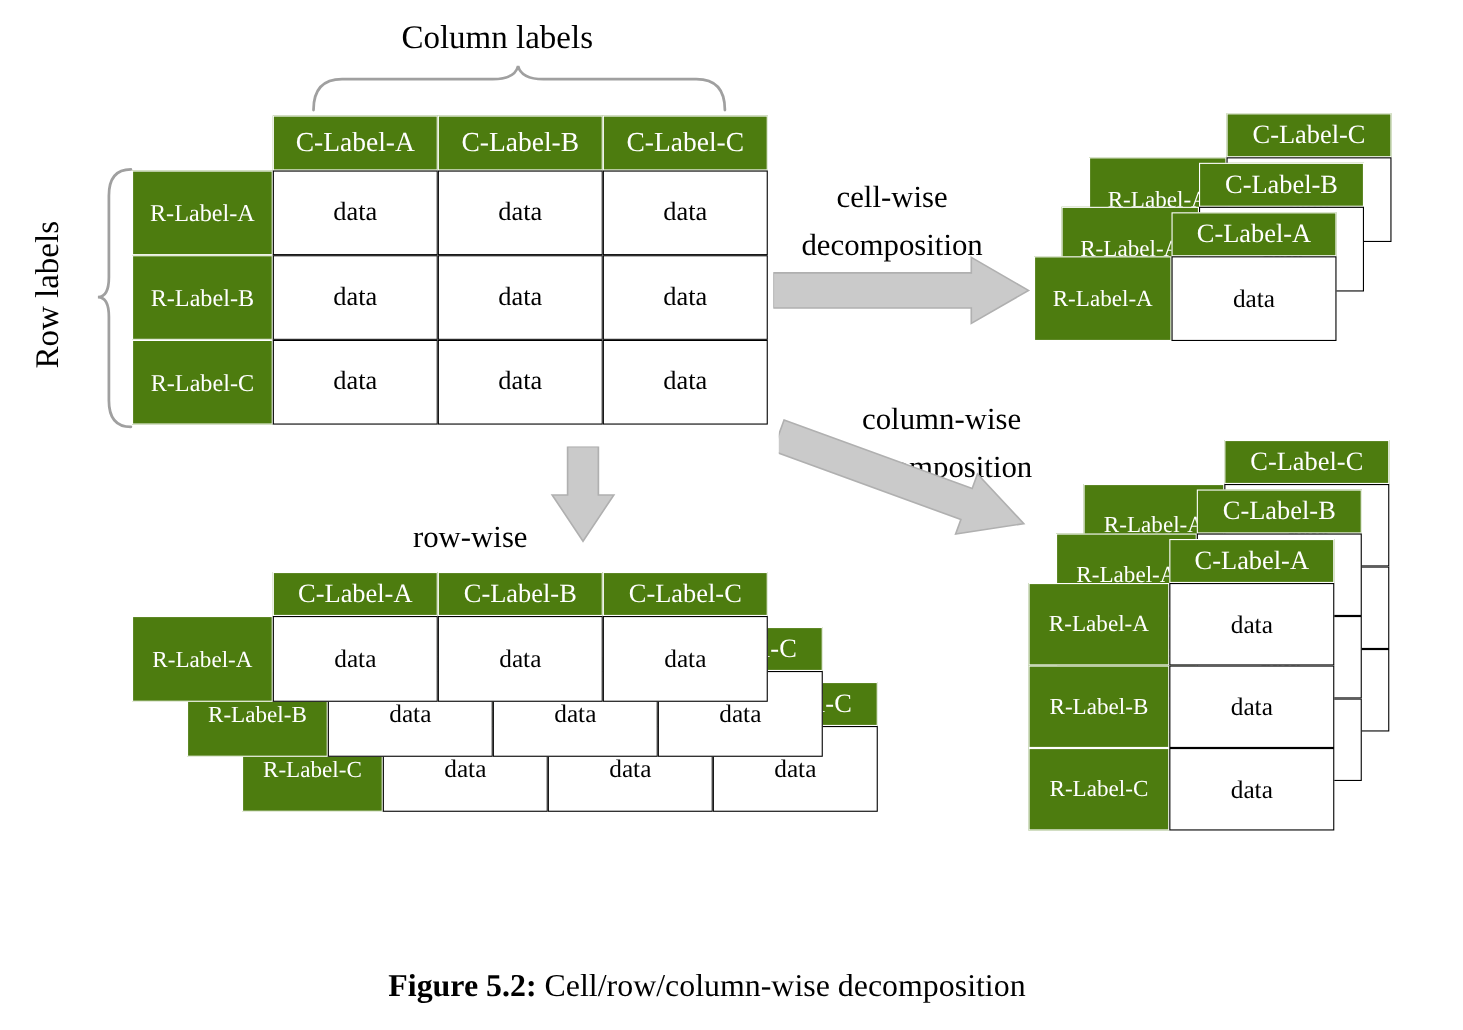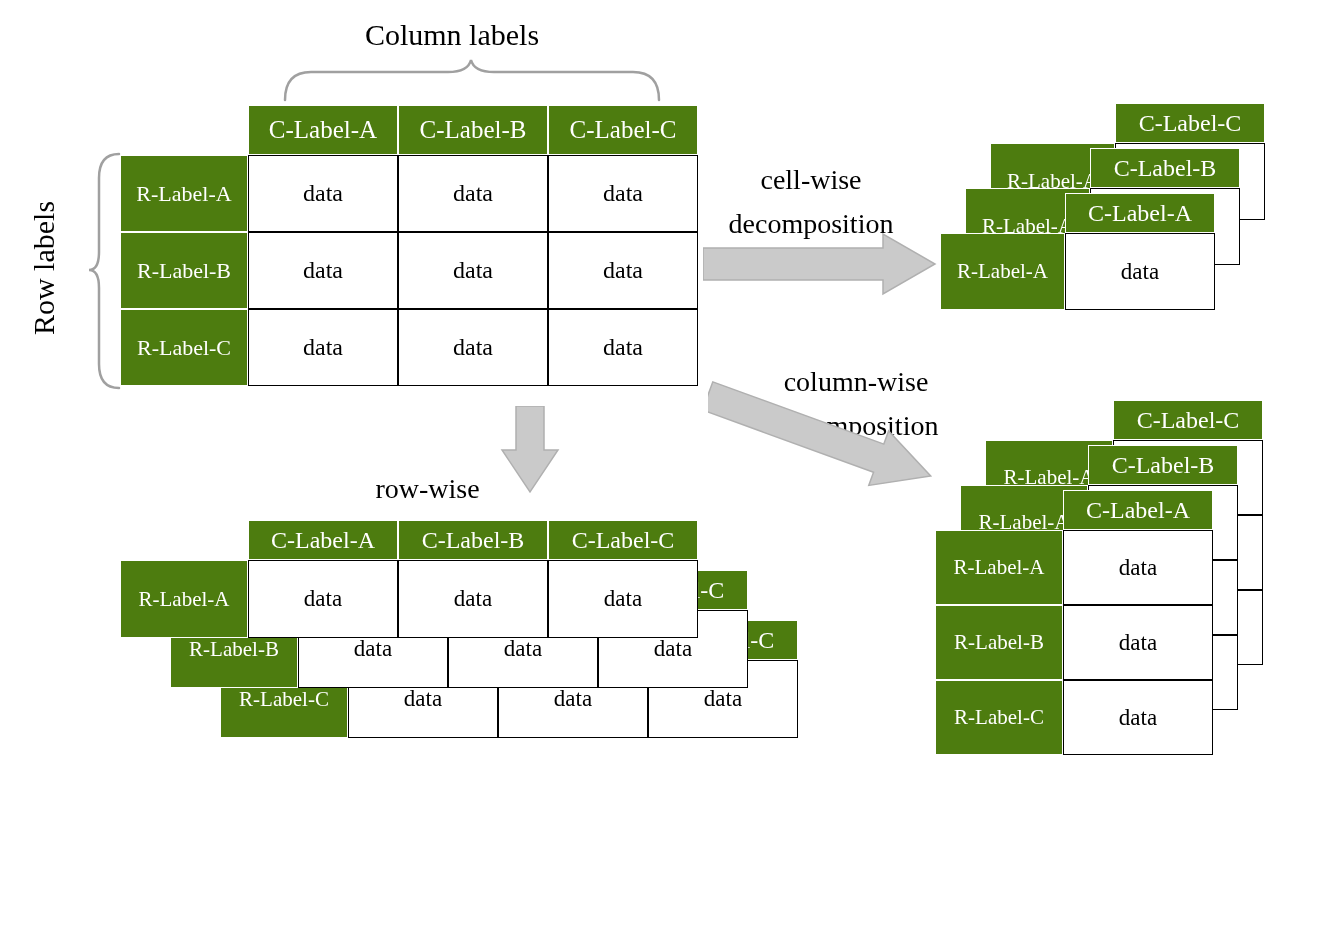--- a/index.html
+++ b/index.html
@@ -230,14 +230,17 @@
         <div class="red rl">R-Label-B</div>
         <div class="wcell dc">data</div>
       </div>
       <div class="rowline">
         <div class="red rl">R-Label-C</div>
         <div class="wcell dc">data</div>
       </div>
     </div>
   </div>
 
+  <div class="caption">
+    <span class="bold">Figure 5.2:</span><span> Cell/row/column-wise decomposition</span>
+  </div>
 
 </div>
 
 </body></html>

